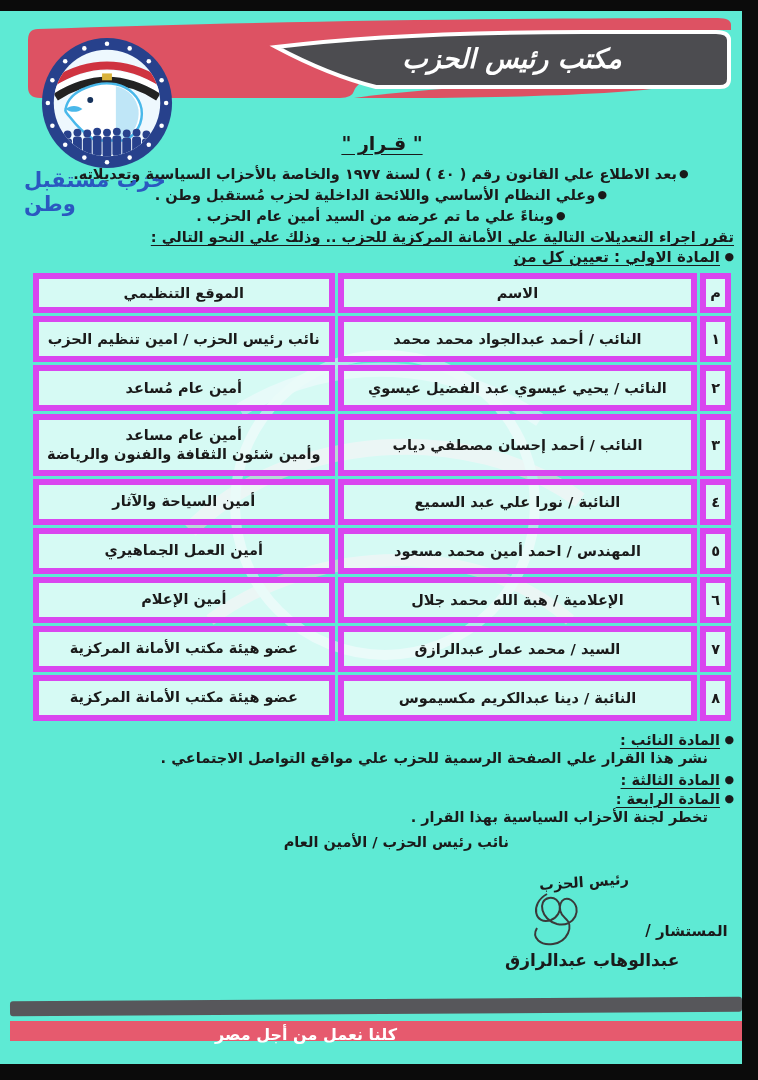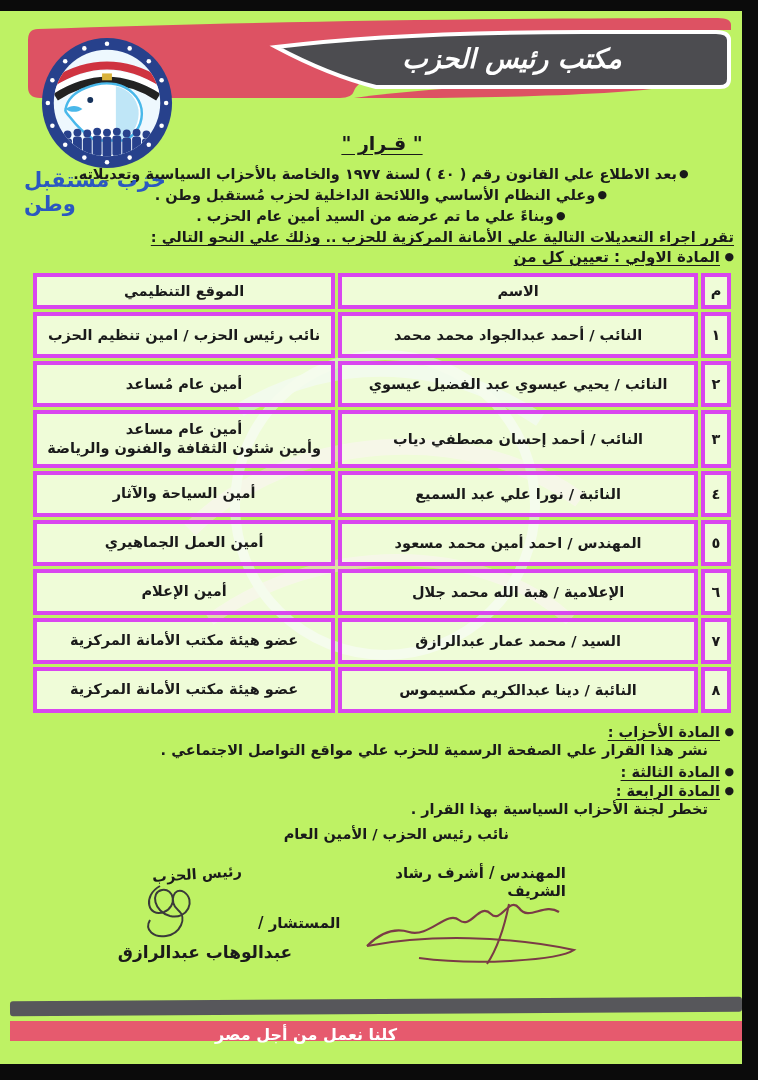--- a/index.html
+++ b/index.html
@@ -1,19 +1,19 @@
 <!DOCTYPE html>
 <html><head>
 <meta charset="utf-8">
 <style>
   * { margin:0; padding:0; box-sizing:border-box; }
   html,body { background:#222; }
   .page {
     position:relative; width:758px; height:1080px; margin:0 auto;
-    background:#bef264; overflow:hidden;
+    background:#5eead4; overflow:hidden;
     font-family:"DejaVu Sans", sans-serif; color:#1a1a1a;
   }
   
   .scan-top    { position:absolute; left:0; top:0; width:758px; height:11px; background:#0b0b0b; z-index:9; }
   .scan-right  { position:absolute; right:0; top:0; width:16px; height:1080px; background:#0b0b0b; z-index:9; }
   .scan-bottom { position:absolute; left:0; top:1064px; width:758px; height:16px; background:#0b0b0b; z-index:9; }
 
   
   .watermark { position:absolute; left:150px; top:290px; width:460px; height:420px; opacity:.55; z-index:0; pointer-events:none; }
 
@@ -35,21 +35,21 @@
   .preamble { list-style:none; font-size:14.5px; font-weight:bold; line-height:1.45; }
   .preamble li { padding-right:14px;text-align:center; }
   .bullet { display:inline-block; width:14px; margin-right:-14px; font-size:11px; vertical-align:2px; }
   .decision-line { font-size:14.5px; font-weight:bold; text-decoration:underline; text-underline-offset:3px; margin-top:2px; }
   .article-one { font-size:15px; font-weight:bold; margin-top:3px; padding-right:14px; }
   .article-one .u { text-decoration:underline; text-underline-offset:3px; }
 
   
   table.appointments { width:100%; border-collapse:separate; border-spacing:3px; margin-top:4px; }
   table.appointments td, table.appointments th {
-    border:4px solid #d946ef; background:rgba(255,255,255,.75);
+    border:6px solid #d946ef; background:rgba(255,255,255,.75);
     font-size:14.5px; font-weight:bold; text-align:center; vertical-align:middle; padding:6px 4px;
   }
   th.col-num, td.cell-num { width:30px; }
   th.col-name, td.cell-name { width:52%; }
   td.cell-pos { white-space:pre-line; line-height:1.3; }
   table.appointments th { height:34px; }
   table.appointments td { height:46px; }
 
   
   .articles { list-style:none; margin-top:8px; font-size:14.5px; }
@@ -242,43 +242,35 @@
         <tr>
           <td class="cell-num">٨</td>
           <td class="cell-name">النائبة / دينا عبدالكريم مكسيموس</td>
           <td class="cell-pos">عضو هيئة مكتب الأمانة المركزية</td>
         </tr>
       </tbody>
     </table>
 
     <ul class="articles">
       <li>
-        <span class="bullet">●</span><span class="article-label">المادة الأحزاب :</span>
+        <span class="bullet">●</span><span class="article-label">المادة النائب :</span>
         <span class="article-text">نشر هذا القرار علي الصفحة الرسمية للحزب علي مواقع التواصل الاجتماعي .</span>
       </li>
       <li>
         <span class="bullet">●</span><span class="article-label">المادة الثالثة :</span>
       </li>
       <li>
         <span class="bullet">●</span><span class="article-label">المادة الرابعة :</span>
         <span class="article-text">تخطر لجنة الأحزاب السياسية بهذا القرار .</span>
       </li>
     </ul>
 
     <div class="deputy-title">نائب رئيس الحزب / الأمين العام</div>
 
     <div class="sig-row">
-      <div class="sig-right">
-        <div class="deputy-name">المهندس / أشرف رشاد الشريف</div>
-        <svg class="deputy-autograph" width="225" height="78" viewBox="0 0 225 78">
-          <path d="M200,18 C185,8 170,28 160,14 C150,2 142,30 132,20 C120,8 112,36 100,26 C88,16 70,44 50,38 C30,32 14,46 8,52" fill="none" stroke="#7a3b46" stroke-width="2.2"></path>
-          <path d="M8,52 C70,40 150,42 215,56 C200,66 120,72 60,64" fill="none" stroke="#7a3b46" stroke-width="2"></path>
-          <path d="M150,10 C146,30 140,52 128,70" fill="none" stroke="#7a3b46" stroke-width="2"></path>
-        </svg>
-      </div>
       <div class="sig-left">
         <div class="president-title">رئيس الحزب</div>
         <svg class="president-autograph" width="90" height="66" viewBox="0 0 90 66">
           <path d="M30,8 C12,18 18,40 34,34 C48,28 44,10 32,12 C20,14 24,34 40,38 C58,42 66,22 54,14 C44,8 38,24 48,32 C58,40 50,56 36,58 C24,60 14,52 20,42" fill="none" stroke="#3a3a3a" stroke-width="2"></path>
         </svg>
         <span class="counselor-label">المستشار /</span>
         <div class="president-name">عبدالوهاب عبدالرازق</div>
       </div>
     </div>
 

